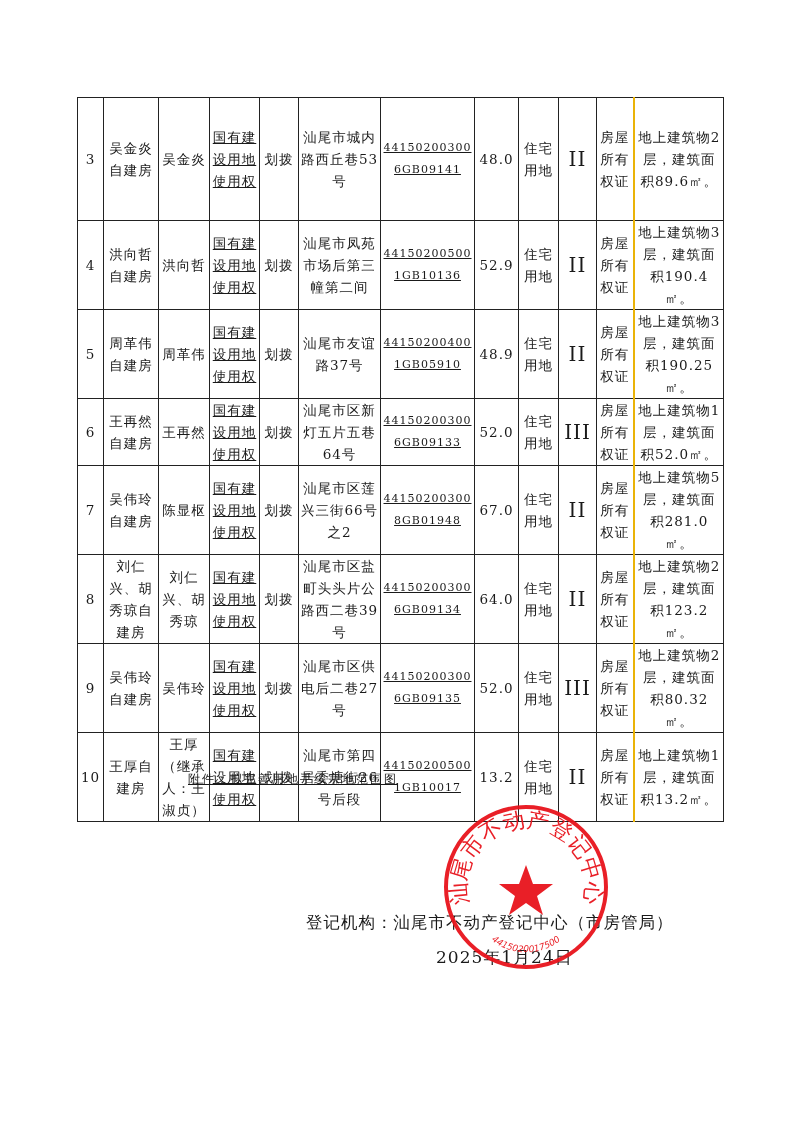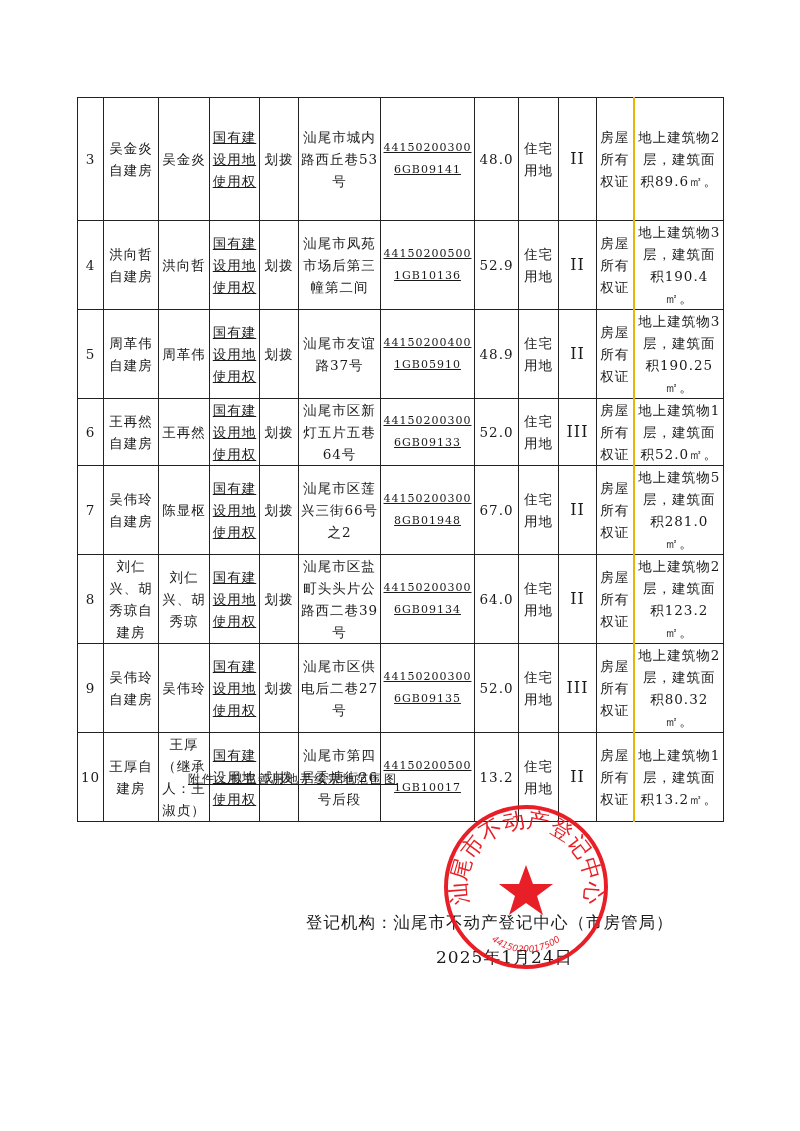--- a/index.html
+++ b/index.html
@@ -6,21 +6,21 @@
   body { width: 800px; height: 1131px; position: relative; overflow: hidden;
          font-family: "DejaVu Serif", "Liberation Serif", serif; color: #1a1a1a; }
   #doc-table { position: absolute; left: 77px; top: 97px; width: 646px;
                border-collapse: collapse; table-layout: fixed; font-size: 13.5px; }
   #doc-table td { border: 1px solid #222; text-align: center; vertical-align: middle;
                   padding: 0 1px; line-height: 22px; letter-spacing: 1px; word-break: break-all; }
   #doc-table td.light-left { border-left-color: #999; text-decoration: underline; }
   #doc-table td.thick-r { border-right: 2px solid #eab308; }
   .num-col { font-family: "DejaVu Serif", serif; }
   .code { letter-spacing: 0; font-size: 11px; }
-  .roman { font-size: 16px; letter-spacing: 0; }
+  .roman { font-size: 20px; letter-spacing: 0; }
   .left-align { text-align: right; padding-left: 2px !important; }
   .attachment { position: absolute; left: 188px; top: 771px; font-size: 12px; letter-spacing: 2px; text-decoration: underline; }
   .signer { position: absolute; left: 306px; top: 912px; font-size: 16.5px; letter-spacing: 1px; }
   .date { position: absolute; left: 436px; top: 946px; font-size: 17px; letter-spacing: 1px; }
   .stamp { position: absolute; left: 442px; top: 803px; width: 168px; height: 168px; pointer-events: none; opacity: 0.95; }
 </style>
 </head>
 <body>
 
 <table id="doc-table">

